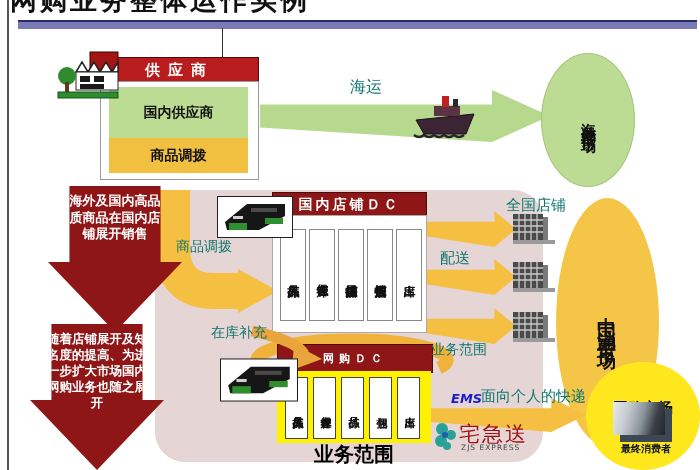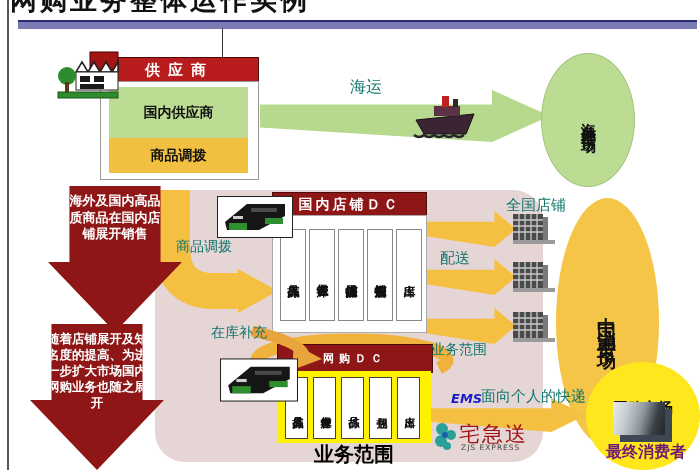--- a/index.html
+++ b/index.html
@@ -36,21 +36,21 @@
   .overseas-ellipse{left:541px;top:53px;width:92px;height:132px;border-radius:50%;background:#BCDB93;
                     border:1px solid #a4c47c;z-index:1;}
   .overseas-ellipse span{font-size:15px;font-weight:bold;letter-spacing:3px;color:#111;}
   .china-ellipse{left:556px;top:198px;width:103px;height:248px;border-radius:50%;background:#F5C547;z-index:1;}
   .china-ellipse span{font-size:19px;font-weight:bold;letter-spacing:7px;color:#111;}
   .online-circle{left:586px;top:362px;width:114px;height:108px;border-radius:50%;background:#FFE71E;z-index:3;}
   .online-market-label{left:597px;top:379px;width:92px;text-align:center;font-size:15px;font-weight:bold;color:#111;z-index:4;margin-top:20px;}
   .consumer-photo{left:613px;top:402px;width:52px;height:33px;z-index:4;
       background:linear-gradient(105deg,#e8eaec 0%,#c6cbd0 28%,#8d959c 55%,#3a4046 78%,#23272b 100%);
       box-shadow:7px 7px 0 0 #3d4852;}
-  .consumer-label{left:600px;top:442px;width:92px;text-align:center;font-size:16px;font-weight:bold;color:#701a75;z-index:4;}
+  .consumer-label{left:600px;top:442px;width:92px;text-align:center;font-size:10px;font-weight:bold;color:#0f172a;z-index:4;}
 
   
   .red-arrow{background:#8E1616;z-index:3;
              clip-path:polygon(16% 0,84% 0,84% 52%,100% 52%,50% 100%,0 52%,16% 52%);}
   .red-arrow-1{left:10px;top:186px;width:134px;height:146px;margin-left:38px;}
   .red-arrow-2{left:10px;top:324px;width:134px;height:146px;margin-left:20px;}
   .red-arrow-text{position:absolute;left:17px;right:17px;top:7px;color:#fff;font-size:13px;font-weight:bold;
                   line-height:1.28;text-align:center;}
   .red-arrow-2 .red-arrow-text{left:13px;right:13px;font-size:12.5px;}
 

